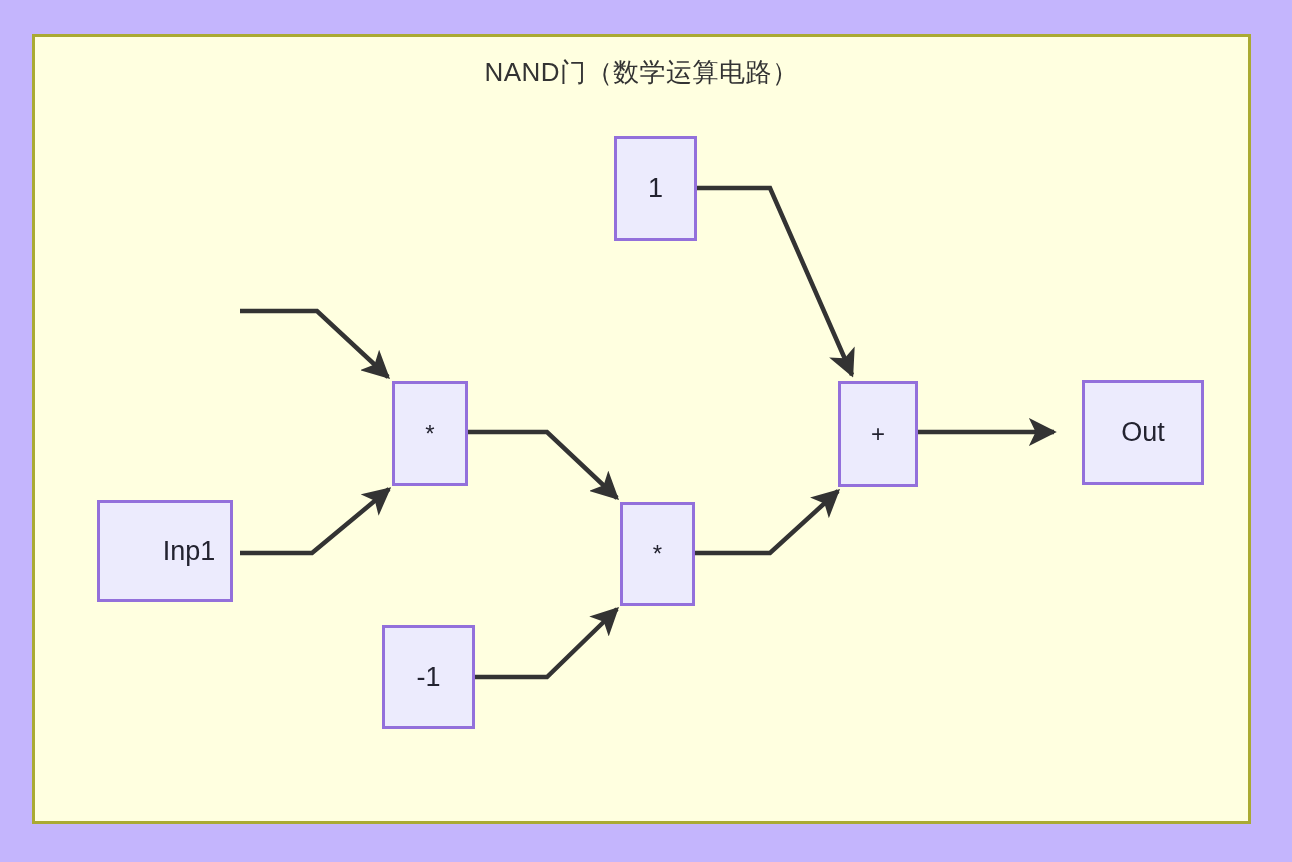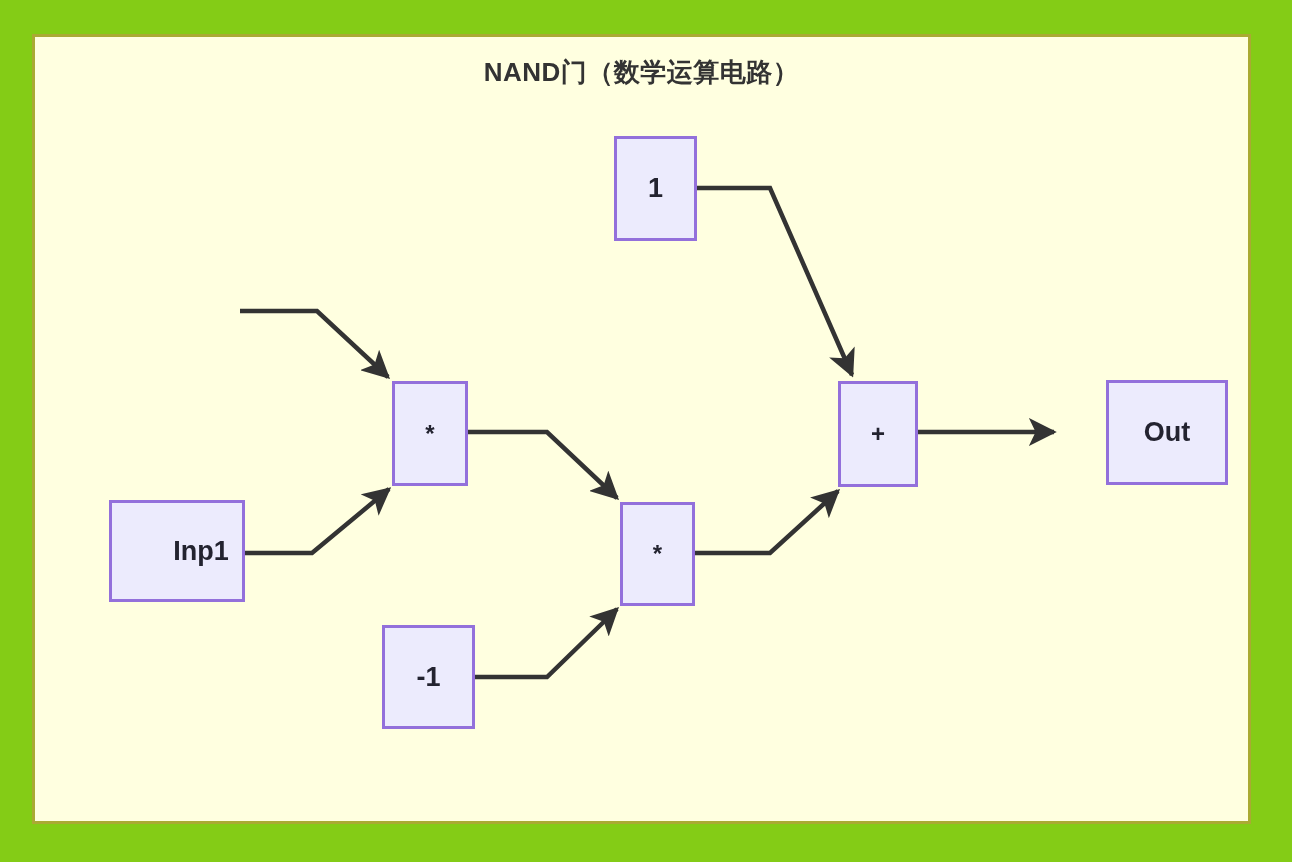--- a/index.html
+++ b/index.html
@@ -11,22 +11,21 @@
   body {
     width: 1292px;
     height: 862px;
     font-family: "Liberation Sans", "DejaVu Sans", sans-serif;
     overflow: hidden;
   }
   #canvas {
     position: relative;
     width: 1292px;
     height: 862px;
-    background: #84cc16;
-    font-weight: bold;
+    background: #c4b5fd;
   }
   #diagram-frame {
     position: absolute;
     left: 32px;
     top: 34px;
     width: 1219px;
     height: 790px;
     background: #ffffe0;
     border: 3px solid #aaaa33;
     box-sizing: border-box;
@@ -99,21 +98,21 @@
 
       <path d="M 697 188 L 770 188 L 852 375" marker-end="url(#arrow)"></path>
 
       <path d="M 695 553 L 770 553 L 838 491" marker-end="url(#arrow)"></path>
 
       <path d="M 918 432 L 1054 432" marker-end="url(#arrow)"></path>
     </g>
   </svg>
 
 
-  <div class="node" style="left:109px; top:500px; width:136px; height:102px;padding-left:48px;">
+  <div class="node" style="left:97px; top:500px; width:136px; height:102px;padding-left:48px;">
     <span class="node-label">Inp1</span>
   </div>
 
   <div class="node" style="left:614px; top:136px; width:83px; height:105px;">
     <span class="node-label">1</span>
   </div>
 
   <div class="node" style="left:382px; top:625px; width:93px; height:104px;">
     <span class="node-label">-1</span>
   </div>
@@ -123,17 +122,17 @@
   </div>
 
   <div class="node op" style="left:620px; top:502px; width:75px; height:104px;">
     <span class="node-label">*</span>
   </div>
 
   <div class="node op" style="left:838px; top:381px; width:80px; height:106px;">
     <span class="node-label">+</span>
   </div>
 
-  <div class="node" style="left:1106px; top:380px; width:122px; height:105px;">
+  <div class="node" style="left:1082px; top:380px; width:122px; height:105px;">
     <span class="node-label">Out</span>
   </div>
 
 </div>
 
 </body></html>

